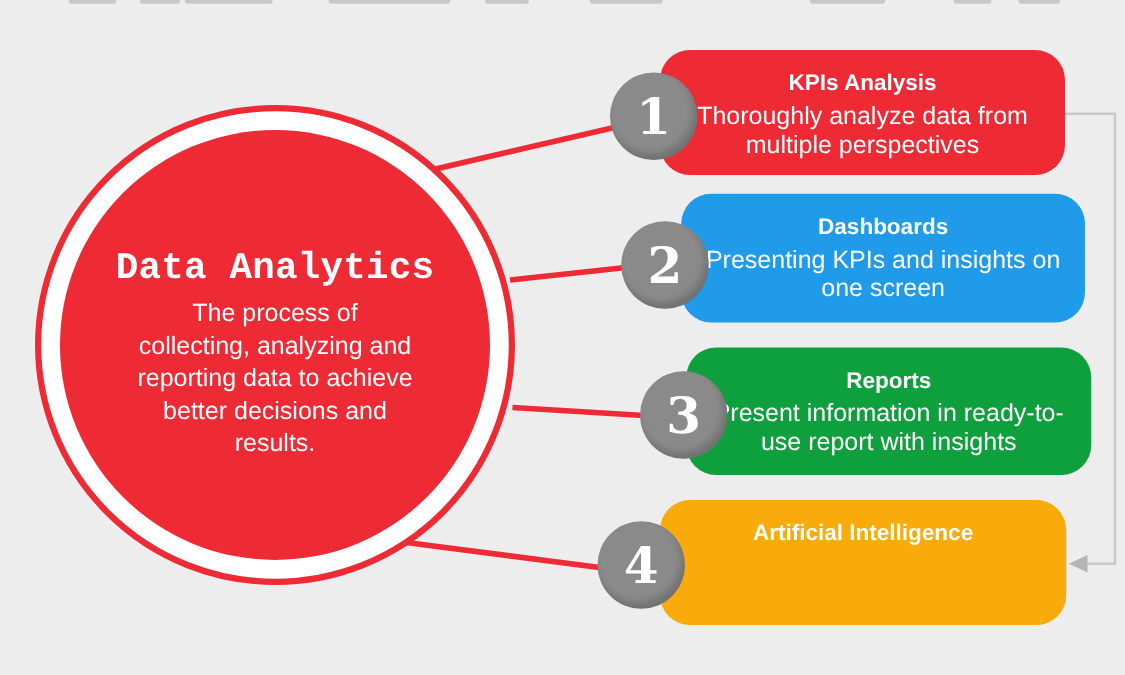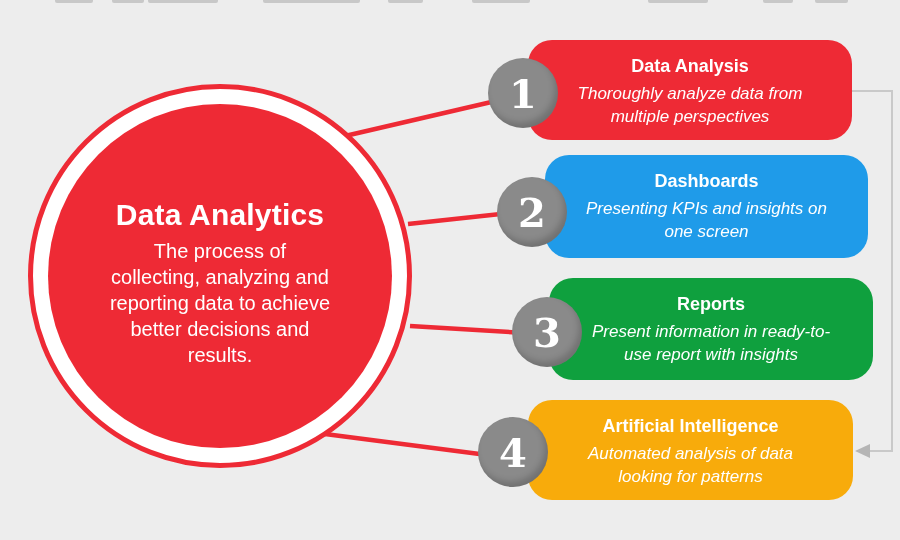--- a/index.html
+++ b/index.html
@@ -51,20 +51,21 @@
     justify-content: center;
     text-align: center;
     color: #ffffff;
     transform: translateZ(0);
   }
   .big-circle-title {
     font-size: 30px;
     font-weight: bold;
     letter-spacing: 0.2px;
     margin-top: 14px;
+    font-family: Liberation Mono, monospace;
   }
   .big-circle-desc {
     font-size: 20px;
     line-height: 26px;
     white-space: pre-line;
     margin-top: 6px;
     max-width: 250px;
   }
   
   .card {
@@ -74,25 +75,24 @@
     text-align: center;
     box-sizing: border-box;
     padding-top: 15px;
   }
   .card-title {
     font-size: 18px;
     font-weight: bold;
     line-height: 22px;
   }
   .card-desc {
-    font-size: 17px;
+    font-size: 20px;
     line-height: 23px;
     margin-top: 5px;
     white-space: pre-line;
-    font-style: italic;
   }
   
   .num-circle {
     position: absolute;
     width: 70px; height: 70px;
     border-radius: 50%;
     display: flex;
     align-items: center;
     justify-content: center;
     color: #ffffff;
@@ -132,41 +132,39 @@
   <div class="big-circle-inner" style="background: rgb(238, 42, 53);">
     <div class="big-circle-title">Data Analytics</div>
     <div class="big-circle-desc">The process of
 collecting, analyzing and
 reporting data to achieve
 better decisions and
 results.</div>
   </div>
 
   <div class="card" style="left: 528px; top: 40px; width: 324px; height: 100px; background: rgb(238, 42, 53);">
-    <div class="card-title">Data Analysis</div>
+    <div class="card-title">KPIs Analysis</div>
     <div class="card-desc">Thoroughly analyze data from
 multiple perspectives</div>
   </div>
 
   <div class="card" style="left: 549px; top: 278px; width: 324px; height: 102px; background: rgb(15, 160, 62);">
     <div class="card-title">Reports</div>
     <div class="card-desc">Present information in ready-to-
 use report with insights</div>
   </div>
 
   <div class="card" style="left: 545px; top: 155px; width: 323px; height: 103px; background: rgb(31, 155, 233);">
     <div class="card-title">Dashboards</div>
     <div class="card-desc">Presenting KPIs and insights on
 one screen</div>
   </div>
 
   <div class="card" style="left: 528px; top: 400px; width: 325px; height: 100px; background: rgb(248, 171, 11);">
     <div class="card-title">Artificial Intelligence</div>
-    <div class="card-desc">Automated analysis of data
-looking for patterns</div>
   </div>
 
   <div class="num-circle" style="left: 488px; top: 58px; background: rgb(138, 138, 138);">
     <span>1</span>
   </div>
   <div class="num-circle" style="left: 497px; top: 177px; background: rgb(138, 138, 138);">
     <span>2</span>
   </div>
   <div class="num-circle" style="left: 512px; top: 297px; background: rgb(138, 138, 138);">
     <span>3</span>

